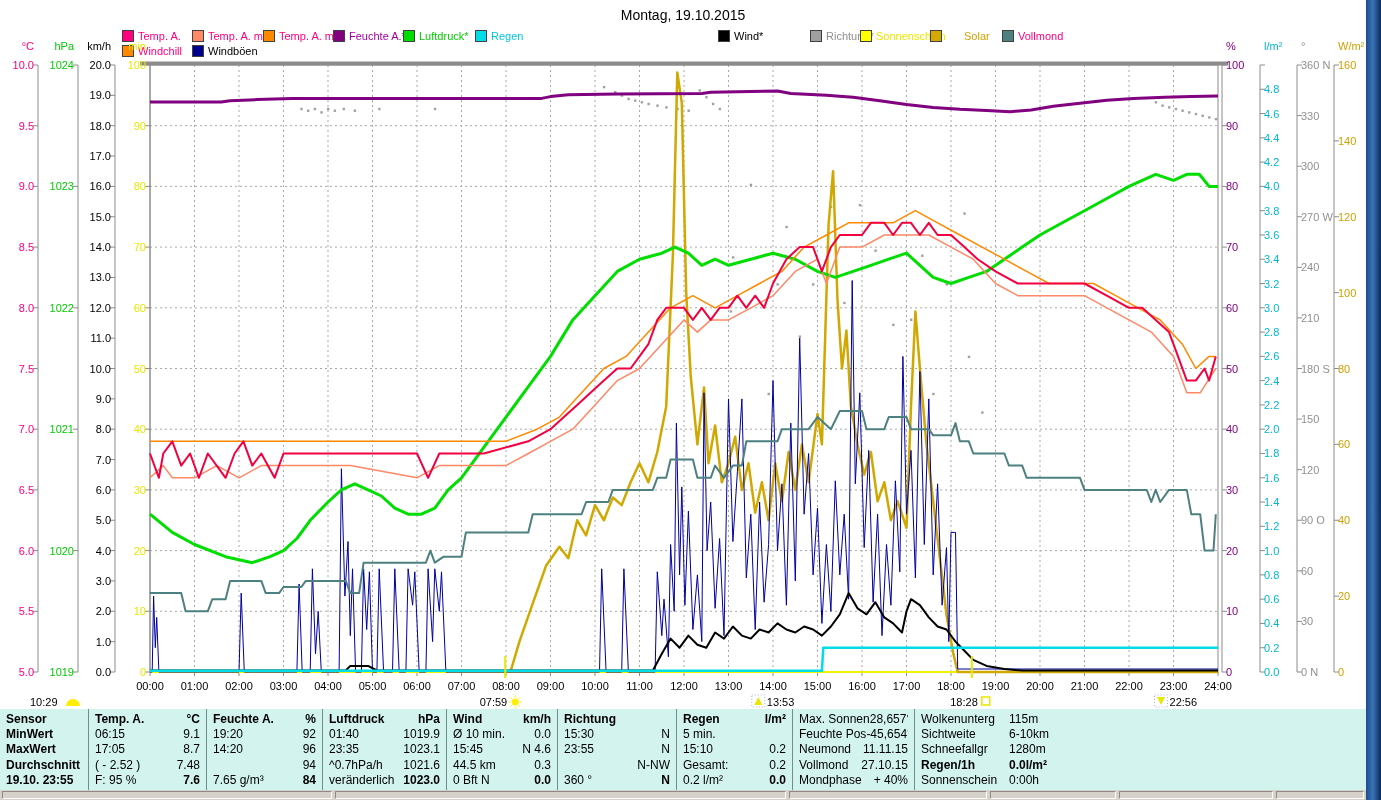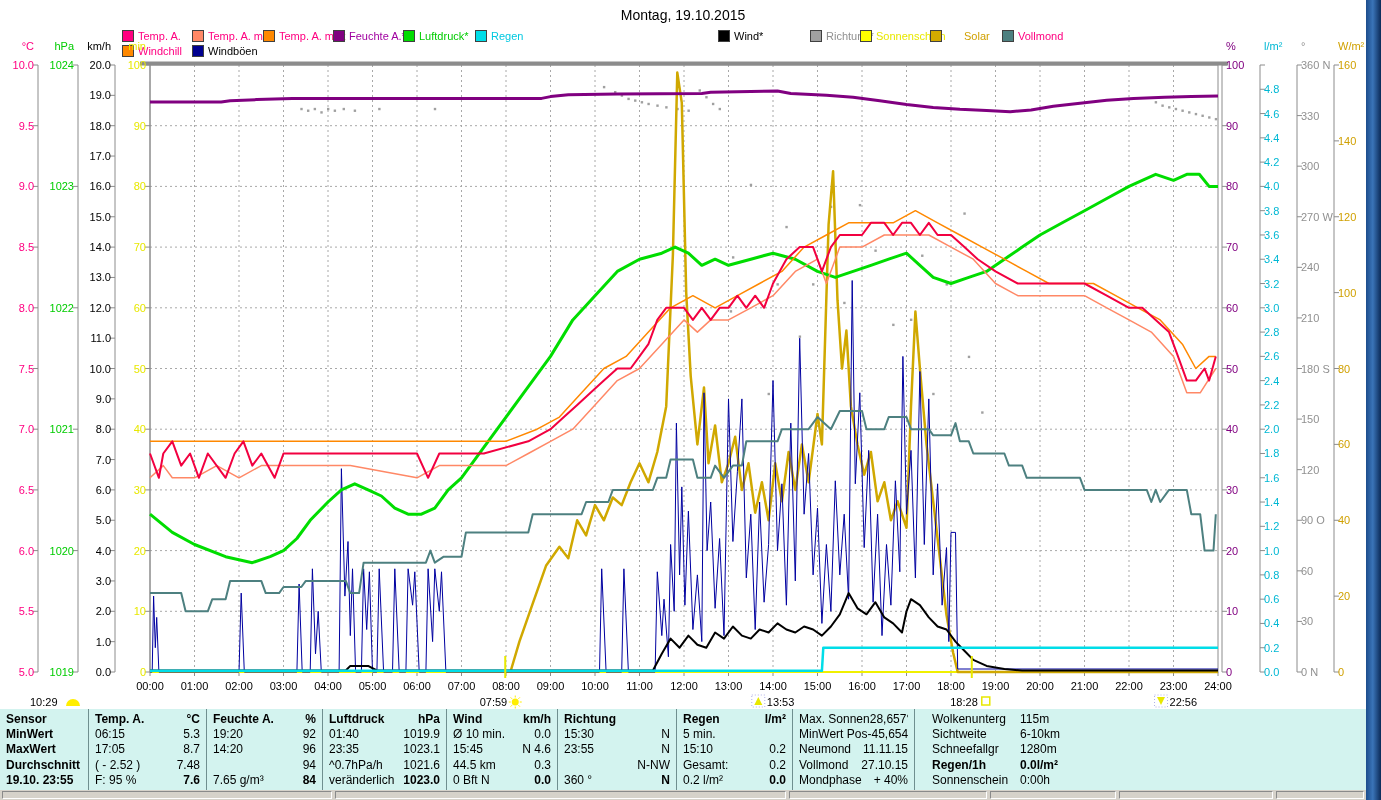--- a/index.html
+++ b/index.html
@@ -497,21 +497,21 @@
         <div class="trow bold">Durchschnitt</div>
         <div class="trow bold">19.10. 23:55</div>
       </div>
       <div class="tcol" style="width: 118px;">
         <div class="trow bold">
           <span class="lv">Temp. A.</span>
           <span>°C</span>
         </div>
         <div class="trow">
           <span class="lv">06:15</span>
-          <span>5.3</span>
+          <span>9.1</span>
         </div>
         <div class="trow">
           <span class="lv">17:05</span>
           <span>8.7</span>
         </div>
         <div class="trow">
           <span class="lv">( - 2.52 )</span>
           <span>7.48</span>
         </div>
         <div class="trow">
@@ -628,37 +628,37 @@
           <span class="lv">0.2 l/m²</span>
           <span class="bold">0.0</span>
         </div>
       </div>
       <div class="tcol" style="width: 122px;">
         <div class="trow" style="justify-content: flex-start;">
           <span style="width: 88px;">Max. Sonnen</span>
           <span>28,657°</span>
         </div>
         <div class="trow" style="justify-content: flex-start;">
-          <span style="width: 88px;">MinWert Pos</span>
+          <span style="width: 88px;">Feuchte Pos</span>
           <span>-45,654°</span>
         </div>
         <div class="trow" style="justify-content: flex-start;">
           <span style="width: 88px;">Neumond</span>
           <span>11.11.15</span>
         </div>
         <div class="trow" style="justify-content: flex-start;">
           <span style="width: 88px;">Vollmond</span>
           <span>27.10.15</span>
         </div>
         <div class="trow" style="justify-content: flex-start;">
           <span style="width: 88px;">Mondphase</span>
           <span>+ 40%</span>
         </div>
       </div>
-      <div class="tcol" style="width: 240px; border-right: none; margin-left: 11px;">
+      <div class="tcol" style="width: 240px; border-right: none;">
         <div class="trow" style="justify-content: flex-start;">
           <span style="width: 88px;">Wolkenunterg</span>
           <span>115m</span>
         </div>
         <div class="trow" style="justify-content: flex-start;">
           <span style="width: 88px;">Sichtweite</span>
           <span>6-10km</span>
         </div>
         <div class="trow" style="justify-content: flex-start;">
           <span style="width: 88px;">Schneefallgr</span>

